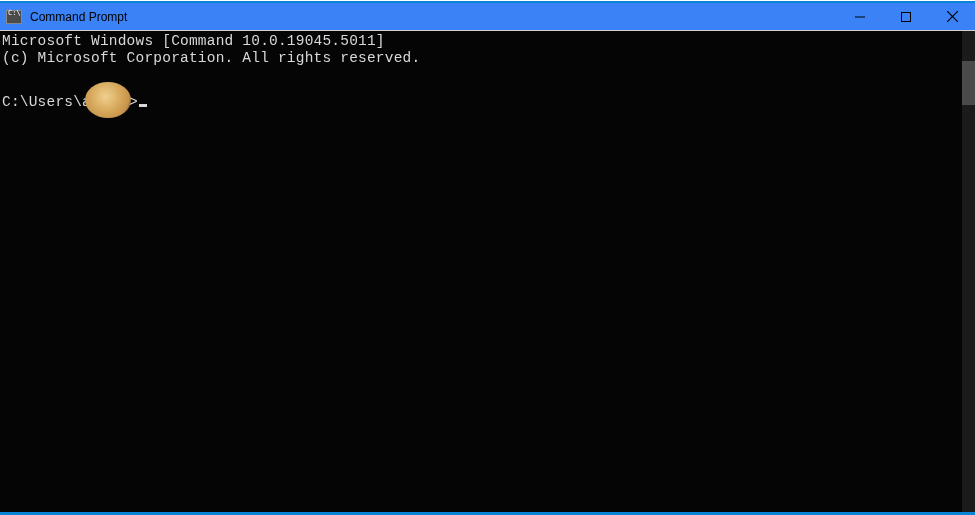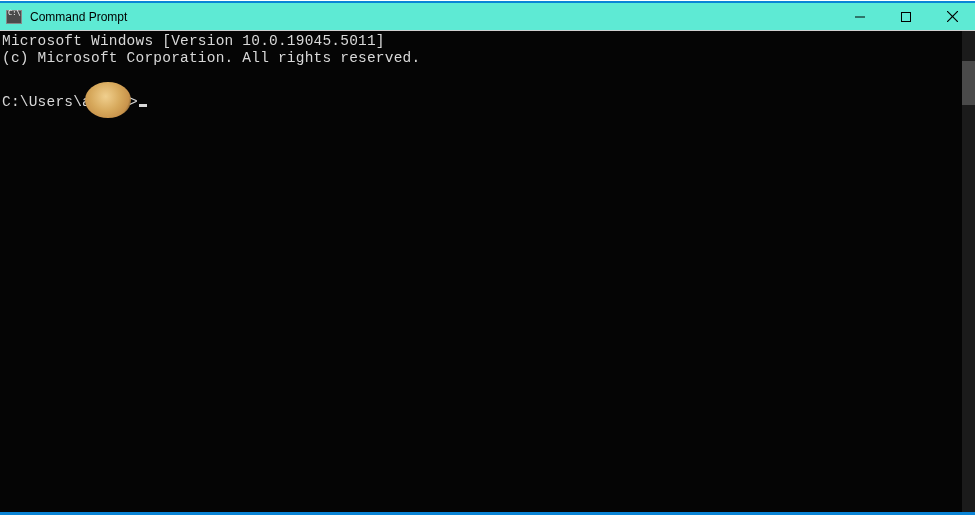--- a/index.html
+++ b/index.html
@@ -15,21 +15,21 @@
     position: absolute;
     top: 1px;
     left: 0;
     width: 975px;
     height: 513px;
     border-top: 2px solid #0a84d6;
     background: #ffffff;
   }
   .titlebar {
     height: 28px;
-    background: #5eead4;
+    background: #3b82f6;
     display: flex;
     align-items: center;
     border-bottom: 1px solid #d0d0d0;
   }
   .title-icon {
     width: 16px;
     height: 14px;
     margin-left: 6px;
     margin-right: 8px;
     position: relative;
@@ -147,21 +147,21 @@
       <div class="win-btn">
         <svg width="11" height="11" viewBox="0 0 11 11">
           <line x1="0" y1="0" x2="11" y2="11" stroke="#000" stroke-width="1.2"></line>
           <line x1="11" y1="0" x2="0" y2="11" stroke="#000" stroke-width="1.2"></line>
         </svg>
       </div>
     </div>
   </div>
 
   <div class="console-wrap">
-    <div class="console"><span>Microsoft Windows [Version 10.0.19045.5011]</span>
+    <div class="console"><span>Microsoft Windows [Command 10.0.19045.5011]</span>
 <span>(c) Microsoft Corporation. All rights reserved.</span>
 
 <span>C:\Users\a</span><span class="redact"></span><span>&gt;</span><span class="cursor"></span></div>
     <div class="scrollbar">
       <div class="scroll-thumb"></div>
     </div>
   </div>
 </div>
 
 <div class="bottom-edge"></div>

